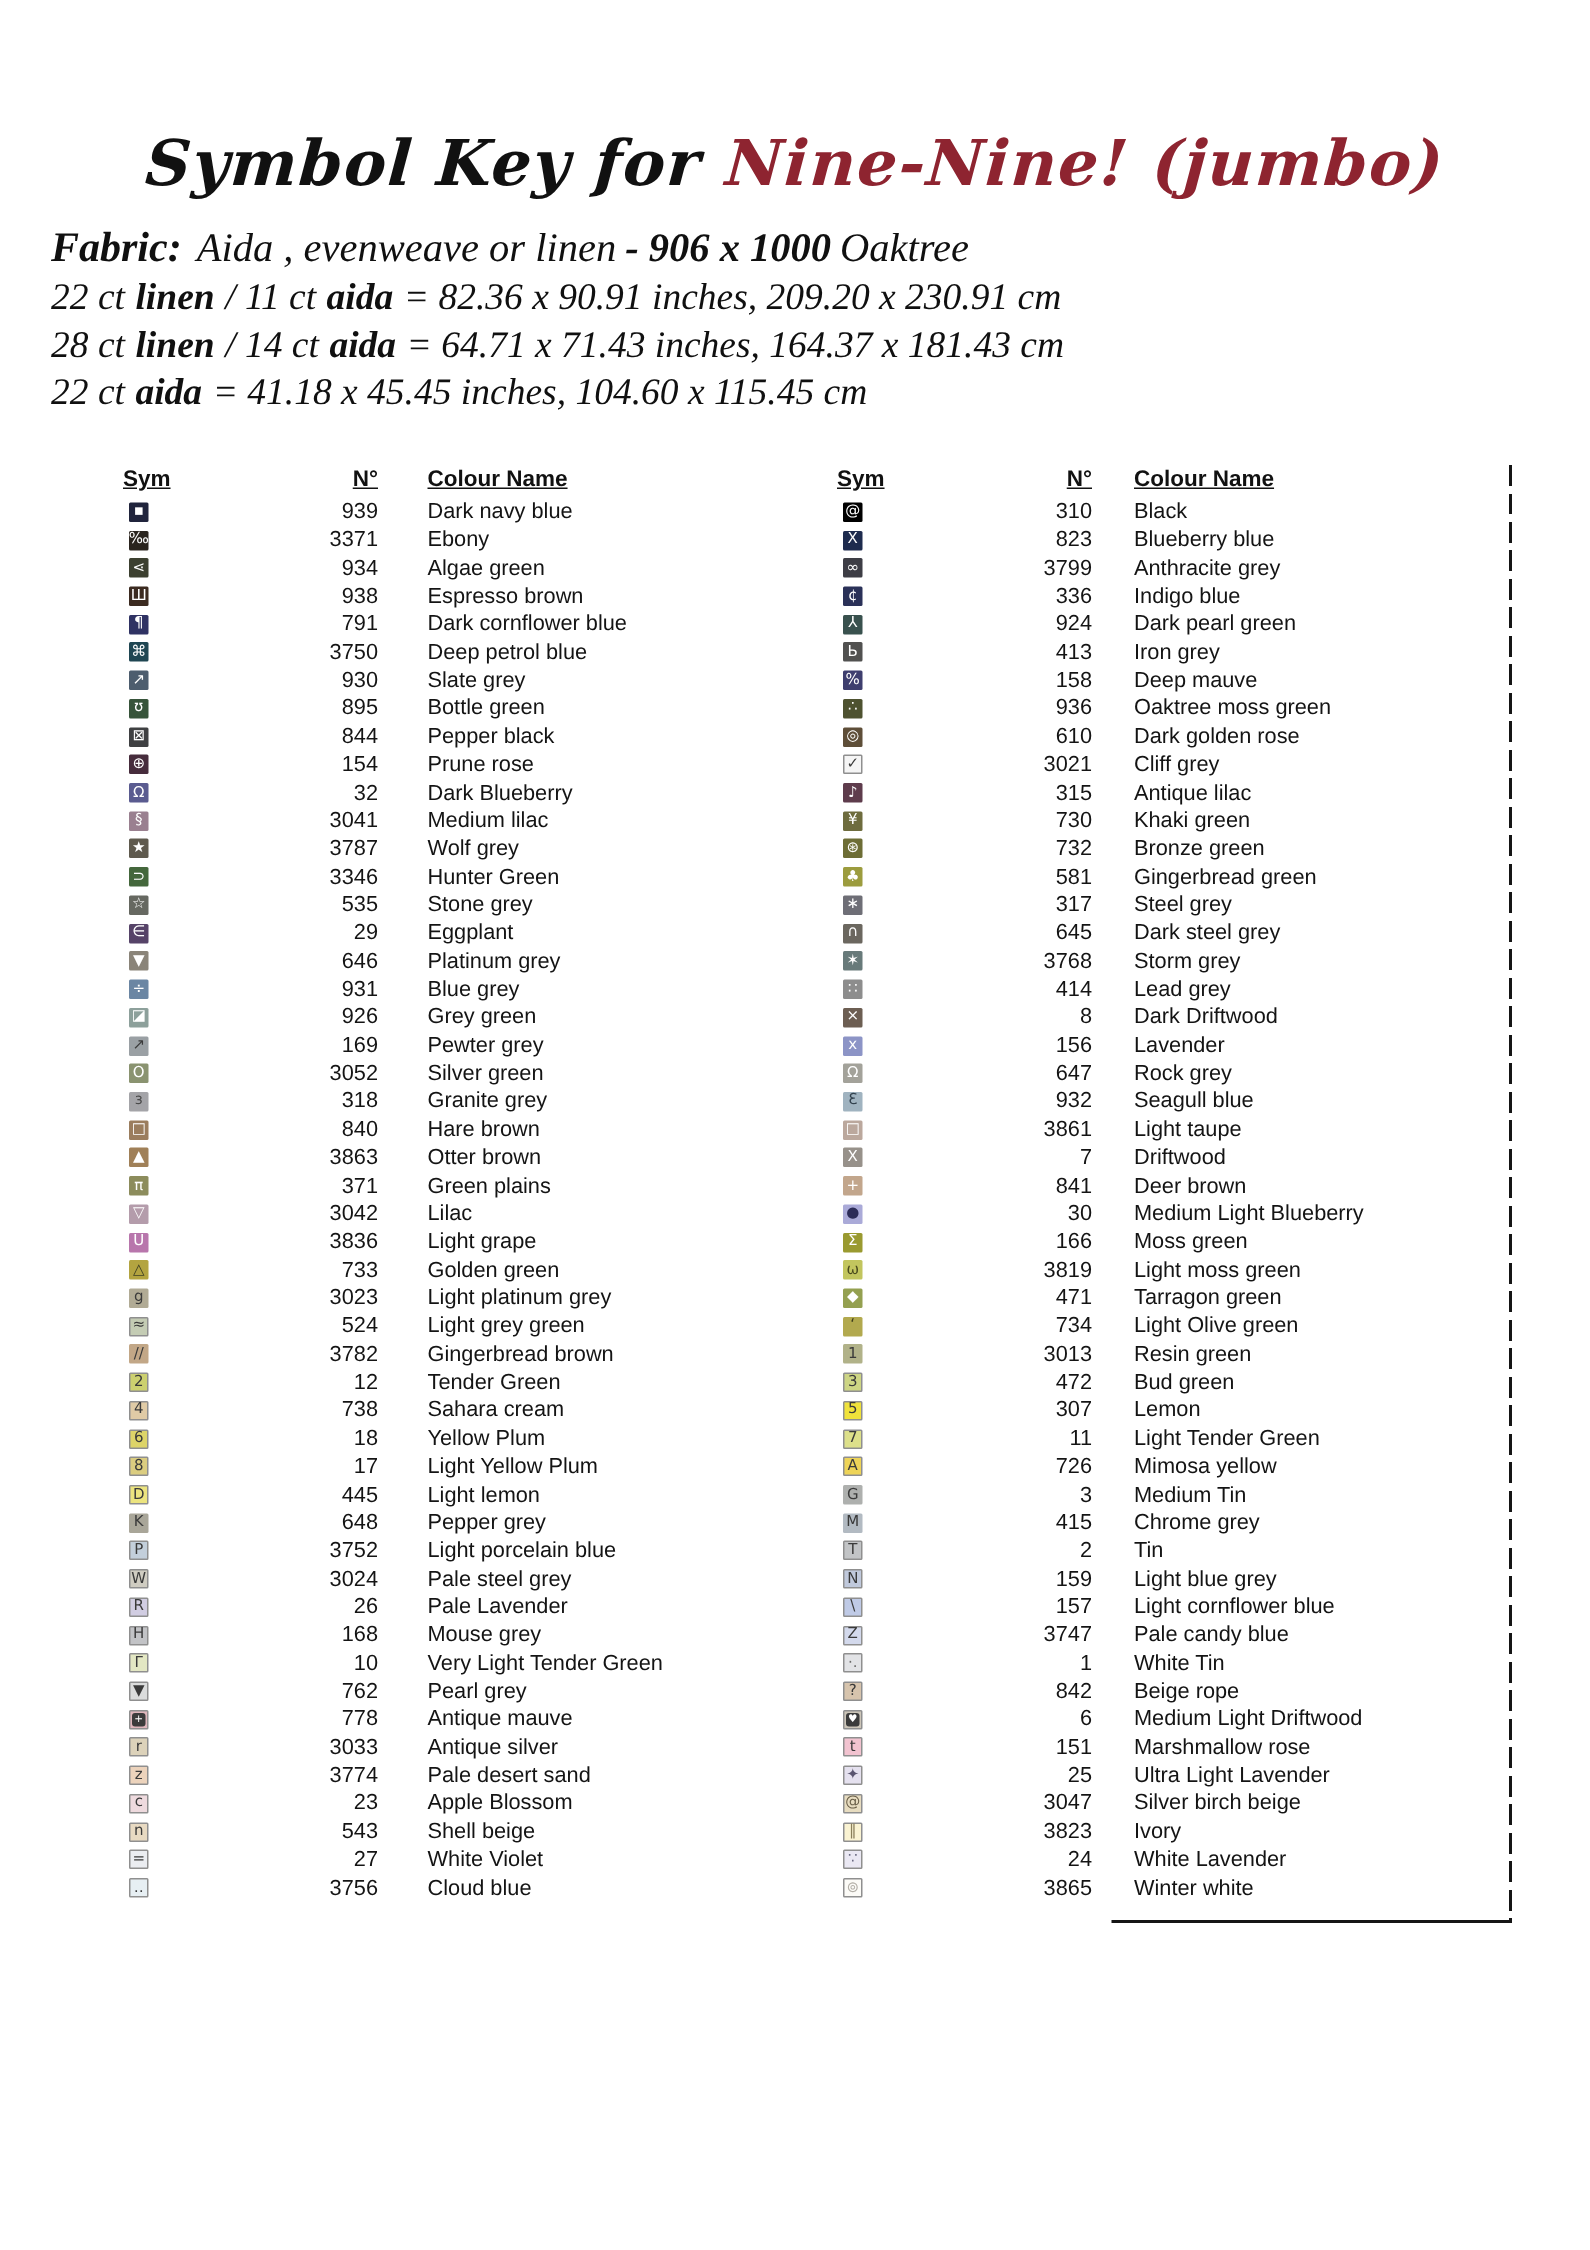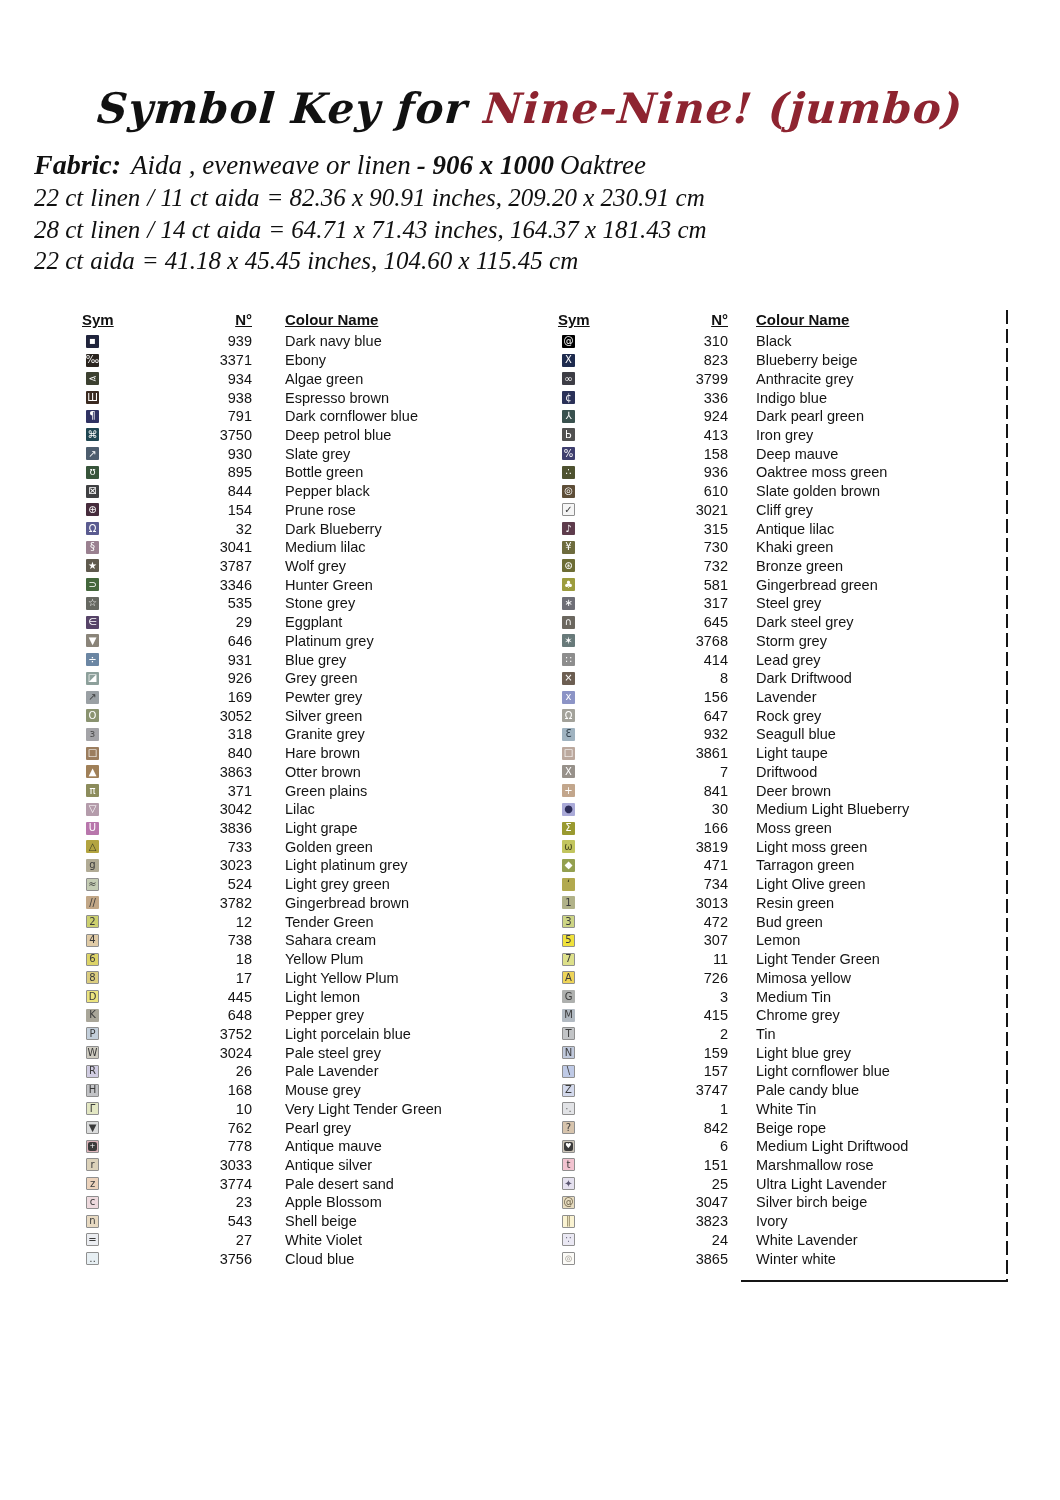--- a/index.html
+++ b/index.html
@@ -12,21 +12,21 @@
   .title .black{color:#111;}
   .title .red{color:#8e2430;margin-left:16px;}
 
   .fabric{position:absolute;left:34px;top:148px;font-family:"Liberation Serif",serif;
           font-style:italic;color:#101010;}
   .fabric .intro{font-size:27px;line-height:34px;}
   .fabric .intro .label{font-weight:700;font-size:28px;margin-right:10px;}
   .fabric .intro .bold{font-weight:700;margin:0 6px;}
   .fabric .line{font-size:25px;line-height:31.5px;}
   .fabric .line>span:not(:empty){margin-right:7px;margin-top:48px;}
-  .fabric .b{font-weight:400;text-align:right;}
+  .fabric .b{font-weight:700;text-align:right;}
 
   .key-table{position:absolute;width:440px;}
   .key-table.left{left:82px;top:311px;}
   .key-table.right{left:558px;top:311px;}
   .thead{display:grid;grid-template-columns:20px 150px auto;height:21px;
          font-size:15px;font-weight:700;color:#111;}
   .thead span{text-decoration:underline;white-space:nowrap;}
   .thead .h-num{text-align:right;}
   .thead .h-name{padding-left:33px;}
   .key-table.right .thead .h-name{padding-left:28px;}
@@ -444,21 +444,21 @@
             <span class="g">@</span>
           </span>
           <span class="num">310</span>
           <span class="name">Black</span>
         </div>
         <div class="row">
           <span class="chip" style="background: rgb(30, 43, 78); color: rgb(255, 255, 255);">
             <span class="g">X</span>
           </span>
           <span class="num">823</span>
-          <span class="name">Blueberry beige</span>
+          <span class="name">Blueberry blue</span>
         </div>
         <div class="row">
           <span class="chip" style="background: rgb(61, 61, 69); color: rgb(255, 255, 255);">
             <span class="g">∞</span>
           </span>
           <span class="num">3799</span>
           <span class="name">Anthracite grey</span>
         </div>
         <div class="row">
           <span class="chip" style="background: rgb(42, 49, 88); color: rgb(255, 255, 255);">
@@ -493,21 +493,21 @@
             <span class="g">∴</span>
           </span>
           <span class="num">936</span>
           <span class="name">Oaktree moss green</span>
         </div>
         <div class="row">
           <span class="chip" style="background: rgb(94, 78, 56); color: rgb(255, 255, 255);">
             <span class="g">◎</span>
           </span>
           <span class="num">610</span>
-          <span class="name">Slate golden brown</span>
+          <span class="name">Dark golden rose</span>
         </div>
         <div class="row">
           <span class="chip bd" style="background: rgb(245, 245, 245); color: rgb(58, 58, 58);">
             <span class="g">✓</span>
           </span>
           <span class="num">3021</span>
           <span class="name">Cliff grey</span>
         </div>
         <div class="row">
           <span class="chip" style="background: rgb(94, 60, 76); color: rgb(255, 255, 255);">

